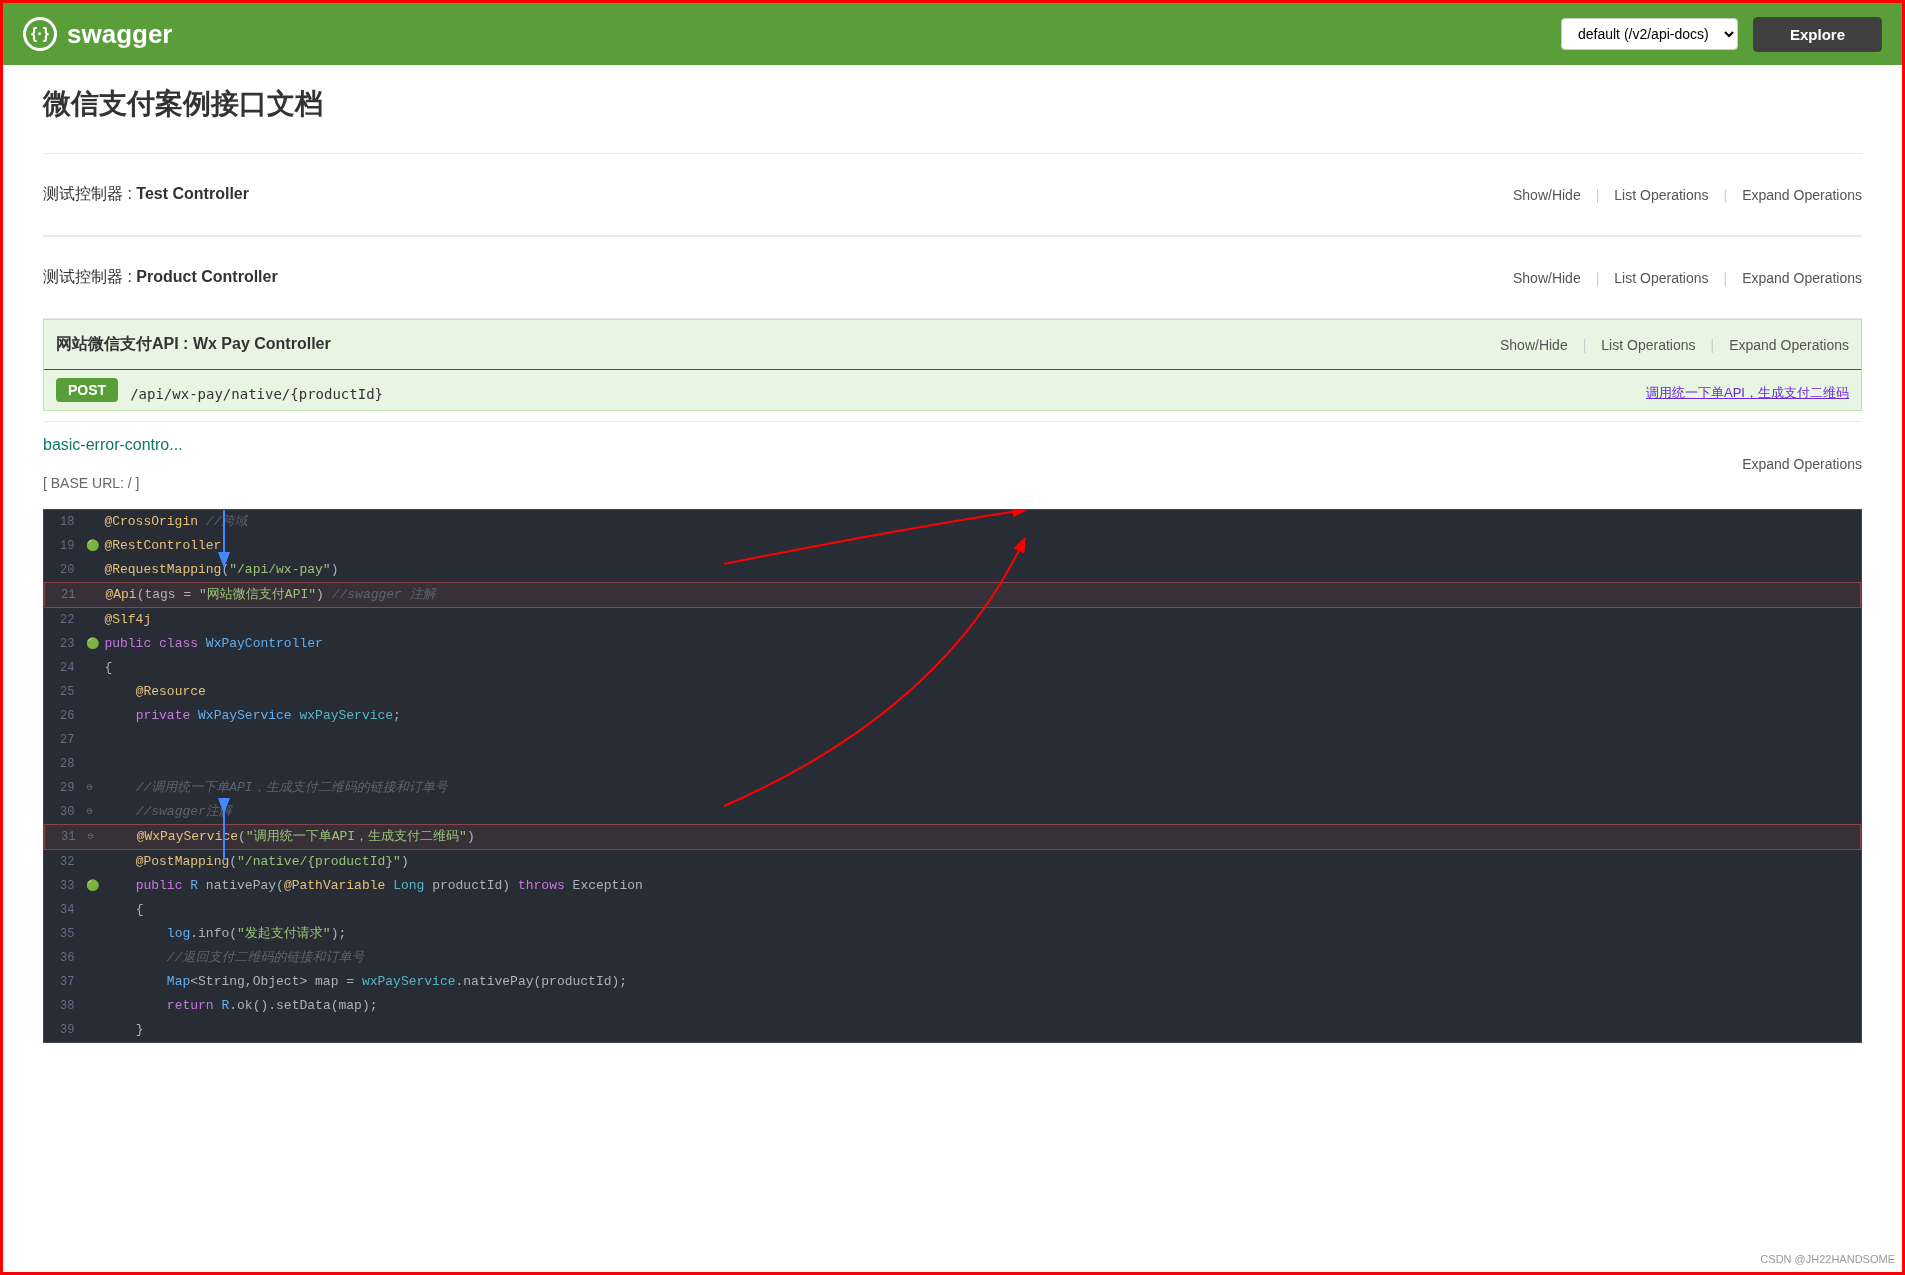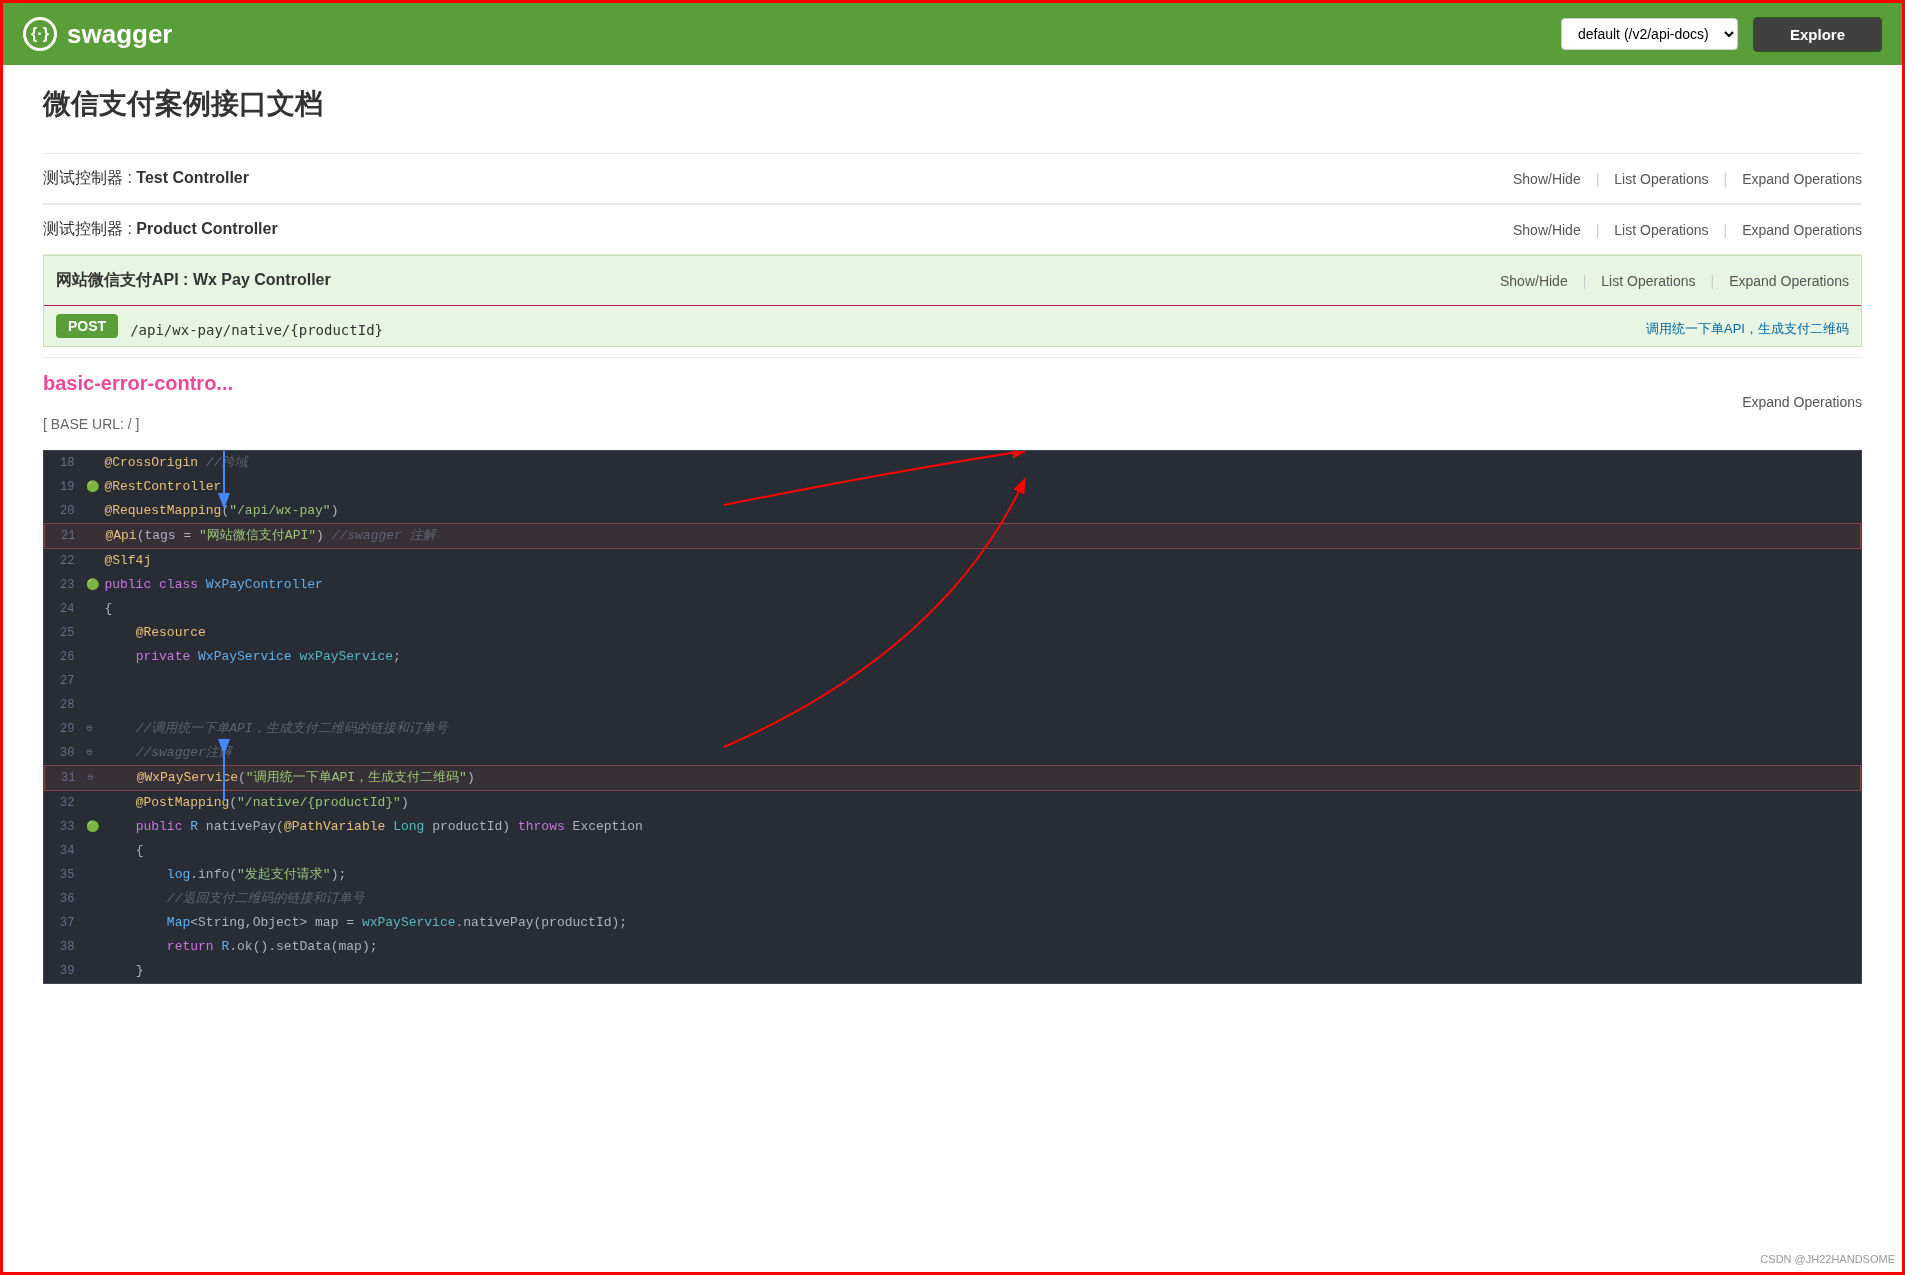--- a/index.html
+++ b/index.html
@@ -72,21 +72,21 @@
 
     
     .api-section {
       border-bottom: 1px solid #e8e8e8;
       margin-bottom: 0;
     }
     .api-section-header {
       display: flex;
       align-items: center;
       justify-content: space-between;
-      padding: 14px 0;
+      padding: 30px 0;
       border-top: 1px solid #e8e8e8;
     }
     .api-section-title {
       font-size: 16px;
       color: #333;
     }
     .api-section-title .section-name-en {
       font-weight: bold;
       color: #333;
     }
@@ -134,34 +134,35 @@
       font-weight: bold;
     }
     .endpoint-path {
       font-size: 14px;
       color: #333;
       font-family: monospace;
     }
     .endpoint-desc {
       margin-left: auto;
       font-size: 13px;
-      color: #0369a1;
+      color: #6d28d9;
+      text-decoration: underline;
     }
 
     
     .basic-section {
       display: flex;
       align-items: center;
       padding: 14px 0;
       border-top: 1px solid #e8e8e8;
     }
     .basic-section-title {
-      font-size: 20px;
-      font-weight: bold;
-      color: #ec4899;
+      font-size: 16px;
+      font-weight: normal;
+      color: #0f766e;
     }
     .base-url {
       color: #666;
       font-size: 14px;
       margin-top: 21px;
     }
 
     
     .code-panel {
       background: #282c34;

